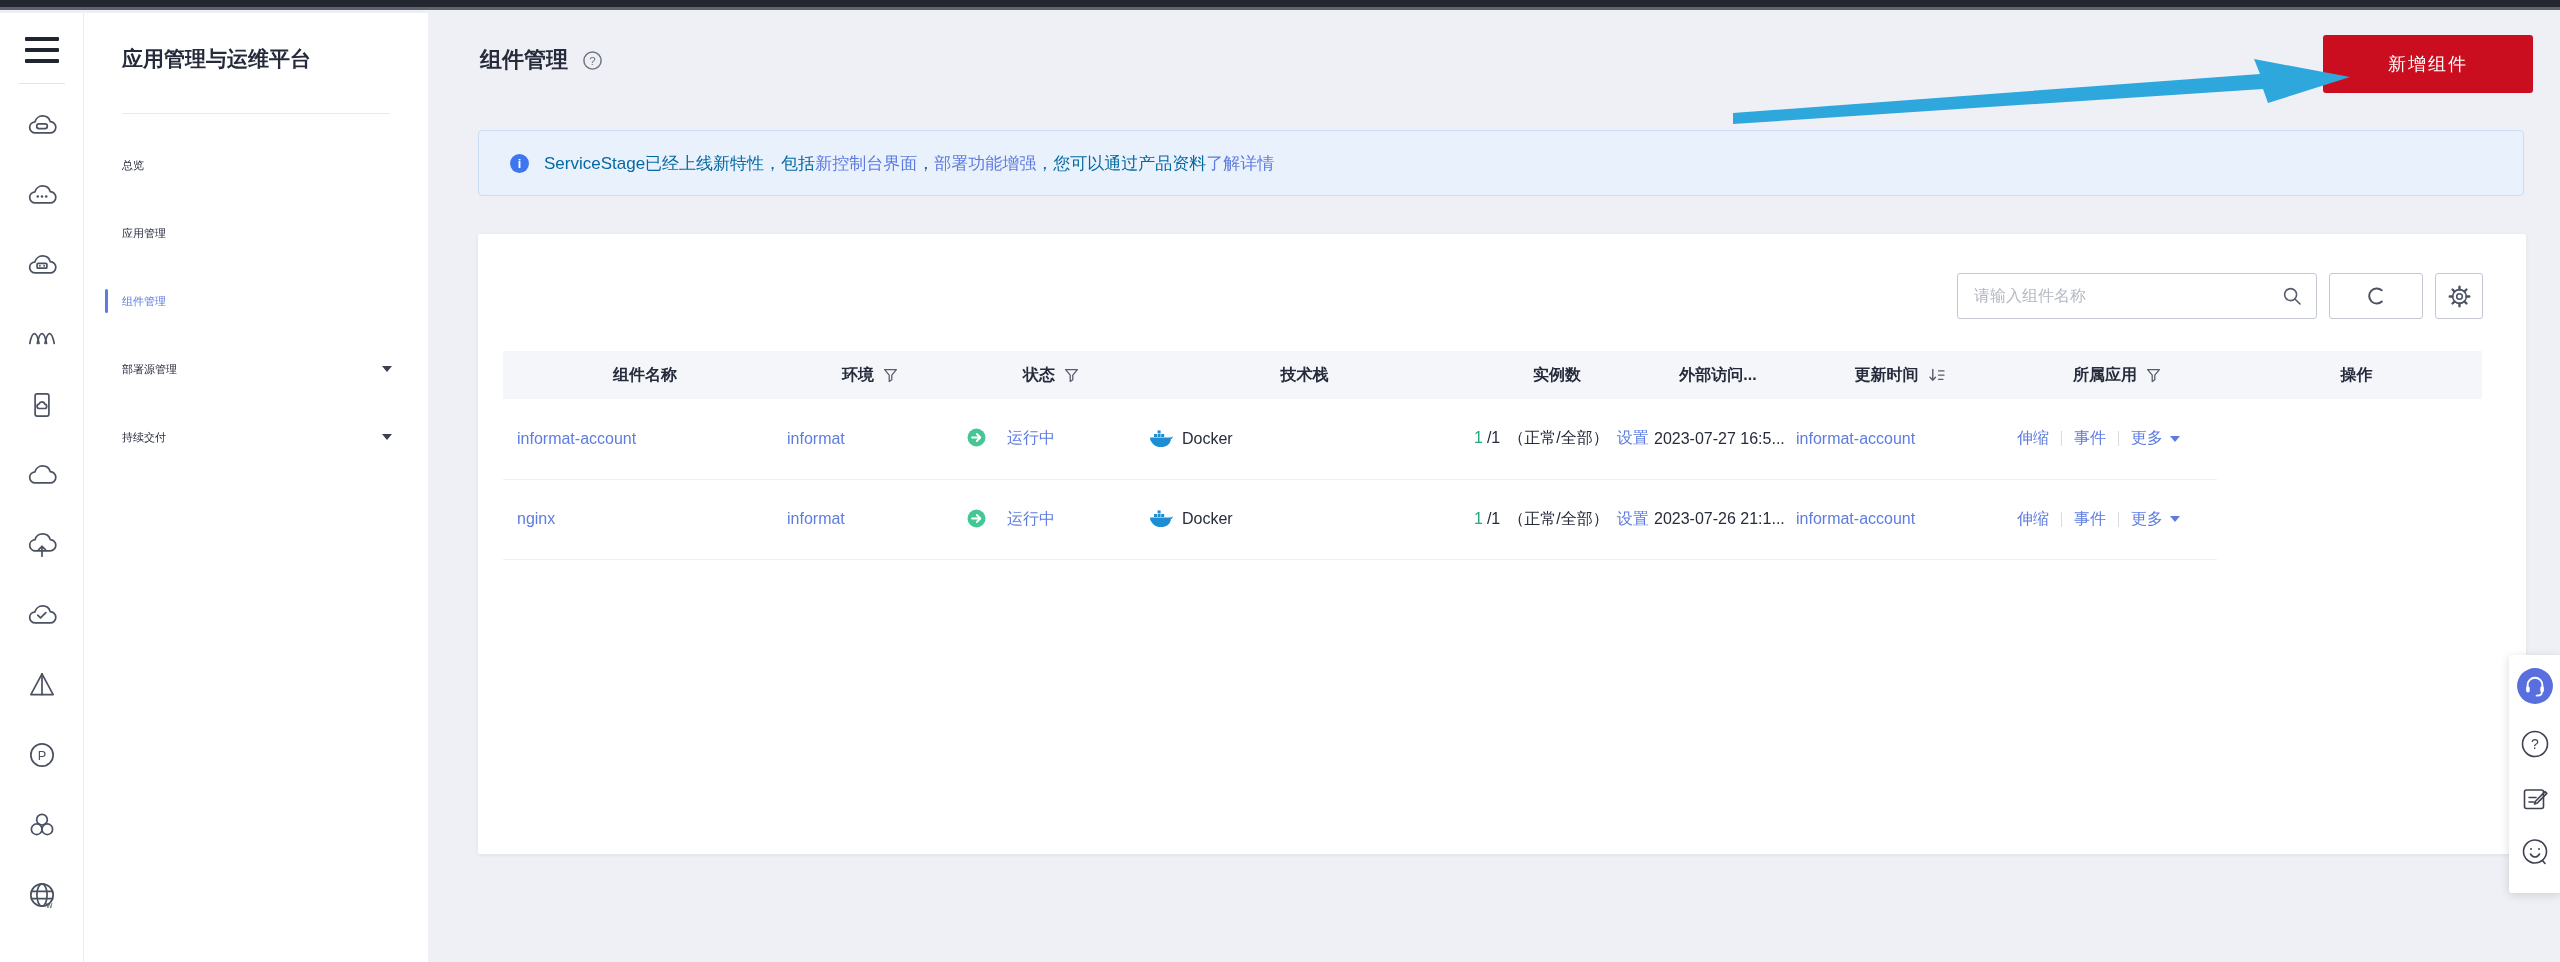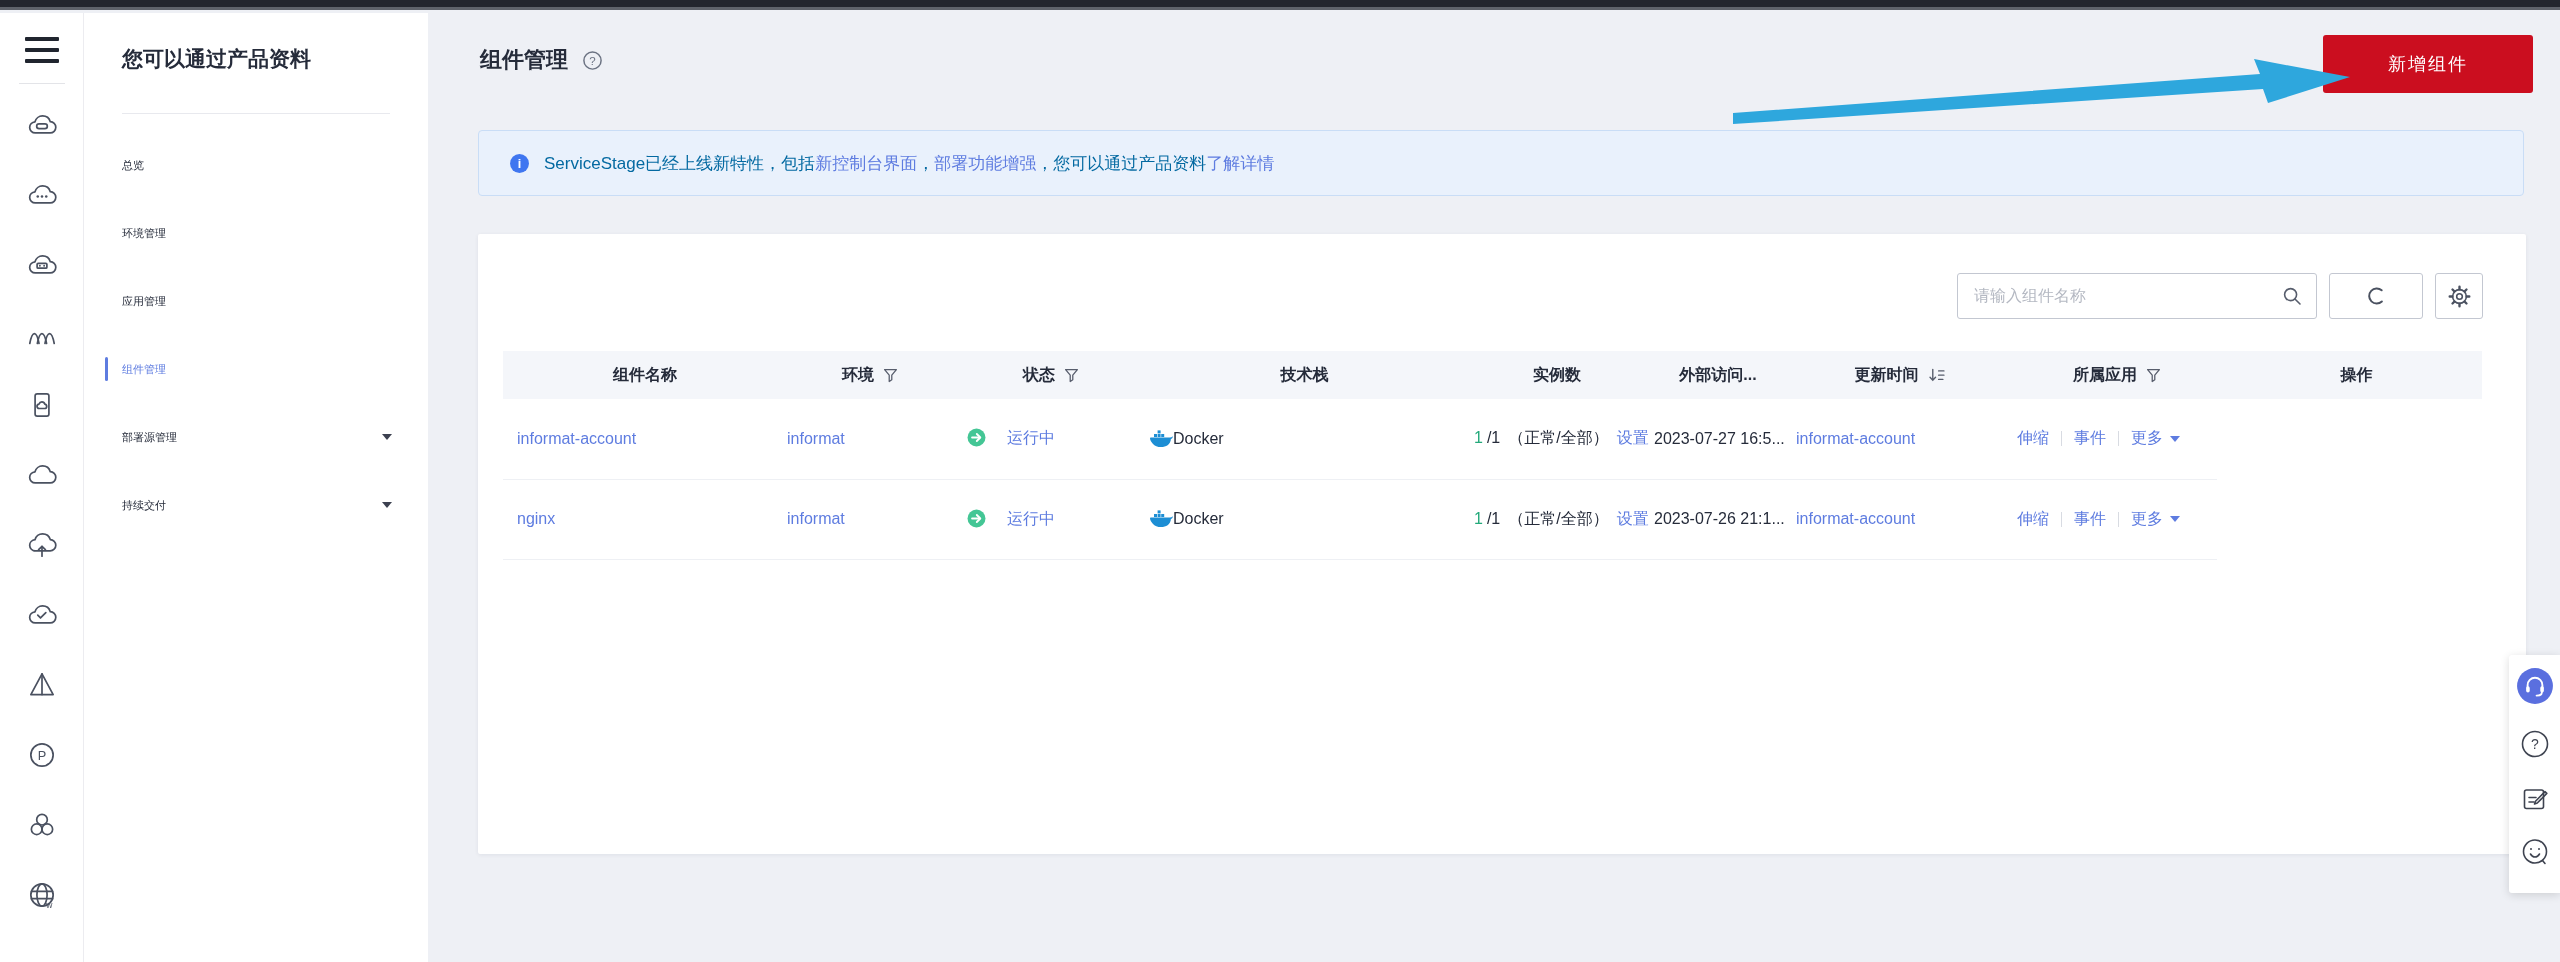--- a/index.html
+++ b/index.html
@@ -51,21 +51,21 @@
   .tool-btn.refresh { width:94px; }
   .tool-btn.gear { width:48px; }
 
   .table-wrap { position:absolute; left:25px; top:117px; right:44px; }
   table { width:100%; border-collapse:collapse; table-layout:fixed; }
   th { height:48px; background:#f4f6fa; text-align:left; padding:0 0 0 14px; font-size:16px; font-weight:700; color:#252b3a; }
   .th-inner { display:flex; align-items:center; gap:9px; white-space:nowrap; overflow:hidden;justify-content:center; }
   td { height:80px; border-bottom:1px solid #eef0f4; padding:0 0 0 14px; font-size:16px; color:#252b3a; white-space:nowrap; }
   a.link { color:#5e7ce0; text-decoration:none; cursor:pointer; }
   .status-cell { display:flex; gap:21px; color:#5e7ce0; }
-  .stack-cell { display:flex; align-items:center; gap:0; color:#252b3a; }
+  .stack-cell { display:flex; align-items:center; gap:9px; color:#252b3a; }
   .green { color:#23a97a; }
   .inst-total { margin-left:4px; }
   .inst-note { margin-left:8px; }
   .inst-link { margin-left:8px; }
   .actions { display:flex; align-items:center; }
   .action-sep { width:1px; height:15px; background:#d8dbe2; margin:0 12px; }
   .more-caret { margin-left:7px; width:0; height:0; border-left:5px solid transparent; border-right:5px solid transparent; border-top:6px solid #5e7ce0; display:inline-block; }
 
   .float-panel { position:absolute; right:0; top:642px; width:51px; height:238px; background:#fff; border-radius:3px 0 0 3px; box-shadow:0 2px 10px rgba(0,0,0,.14); display:flex; flex-direction:column; align-items:center; padding-top:12px; gap:24px; }
   .float-btn { background:none; border:none; padding:0; cursor:pointer; display:flex; }
@@ -163,28 +163,25 @@
             <circle cx="16" cy="16" r="10.5"></circle>
             <ellipse cx="16" cy="16" rx="4.8" ry="10.5"></ellipse>
             <path d="M6 12.5h20M6 19.5h20"></path>
             <text x="23" y="28" text-anchor="middle" font-size="8" style="fill:#4a5160;stroke:none" font-family="inherit">w</text>
           </svg>
         </button>
     </div>
   </aside>
 
   <nav class="sidenav">
-    <div class="sidenav-title">您可以通过产品资料</div>
+    <div class="sidenav-title">应用管理与运维平台</div>
     <div class="sidenav-divider"></div>
     <ul class="nav-list">
       <li class="nav-item">
           <span>总览</span>
-        </li>
-      <li class="nav-item">
-          <span>环境管理</span>
         </li>
       <li class="nav-item">
           <span>应用管理</span>
         </li>
       <li class="nav-item selected">
           <span>组件管理</span>
         </li>
       <li class="nav-item">
           <span>部署源管理</span>
           <span class="nav-caret"></span>

